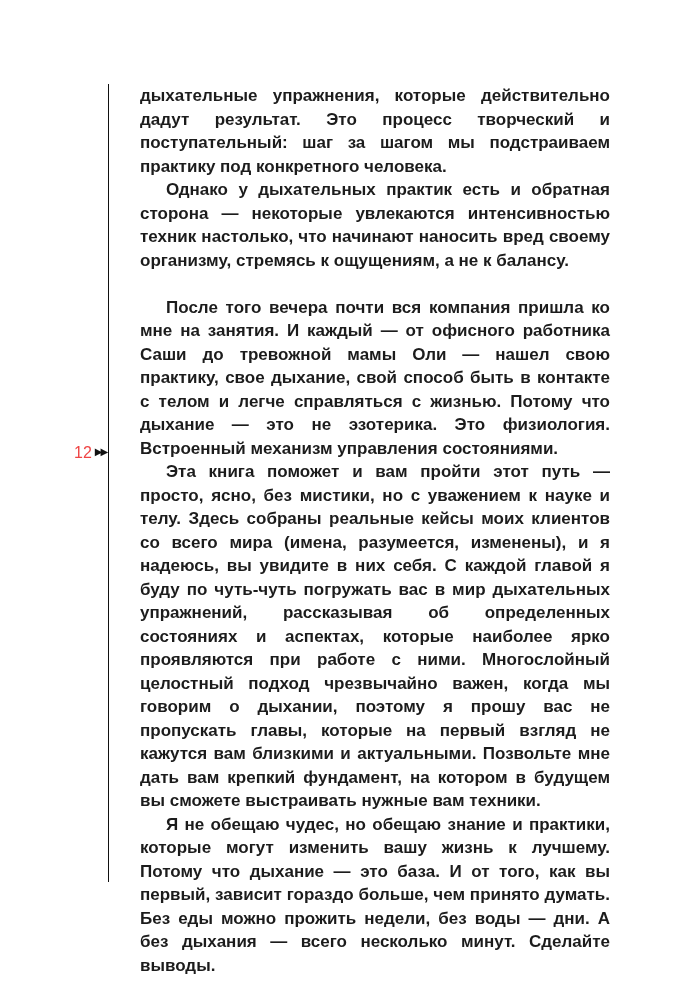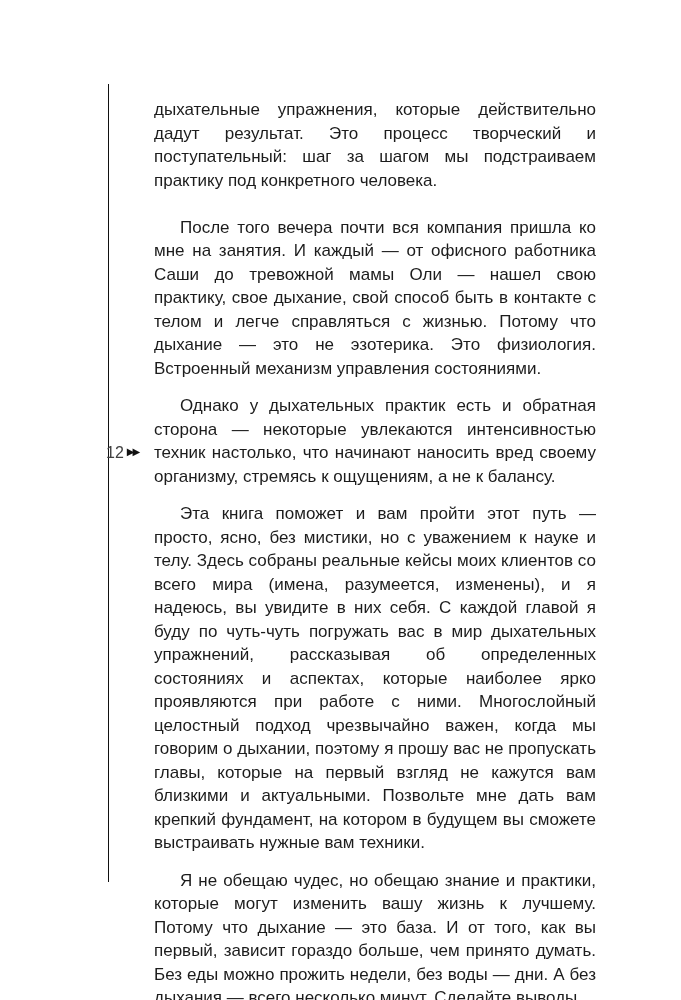--- a/index.html
+++ b/index.html
@@ -28,59 +28,59 @@
       left: 74px;
       top: 444px;
       display: flex;
       align-items: center;
       gap: 3px;
       z-index: 2;
     }
     .page-marker .num {
       font-size: 16px;
       line-height: 18px;
-      color: #404040;
-      margin-left: 32px;
+      color: #ef4444;
     }
     .page-marker .marker-icon {
       font-size: 10px;
       line-height: 18px;
       letter-spacing: -2px;
       color: #111111;
       transform: translateY(-1px);
     }
     .text-block {
       position: absolute;
       left: 140px;
       top: 84px;
       width: 470px;
       font-size: 17px;
       line-height: 23.5px;
       text-align: justify;
     }
     .text-block p {
-      margin: 14px;
+      margin: 0;
       padding: 0;
+      font-weight: bold;
     }
     .text-block p.indent {
       text-indent: 26px;
     }
     .text-block p.section-gap {
       margin-top: 23.5px;
     }
   </style>
 </head>
 <body>
 
 <div class="left-rule"></div>
 
 <div class="page-marker">
   <span class="num">12</span>
   <span class="marker-icon">▶▶</span>
 </div>
 
 <div class="text-block">
   <p>дыхательные упражнения, которые действительно дадут результат. Это процесс творческий и поступательный: шаг за шагом мы подстраиваем практику под конкретного человека.</p>
+  <p class="indent">Однако у дыхательных практик есть и обратная сторона — некоторые увлекаются интенсивностью техник настолько, что начинают наносить вред своему организму, стремясь к ощущениям, а не к балансу.</p>
   <p class="indent section-gap">После того вечера почти вся компания пришла ко мне на занятия. И каждый — от офисного работника Саши до тревожной мамы Оли — нашел свою практику, свое дыхание, свой способ быть в контакте с телом и легче справляться с жизнью. Потому что дыхание — это не эзотерика. Это физиология. Встроенный механизм управления состояниями.</p>
-  <p class="indent">Однако у дыхательных практик есть и обратная сторона — некоторые увлекаются интенсивностью техник настолько, что начинают наносить вред своему организму, стремясь к ощущениям, а не к балансу.</p>
   <p class="indent">Эта книга поможет и вам пройти этот путь — просто, ясно, без мистики, но с уважением к науке и телу. Здесь собраны реальные кейсы моих клиентов со всего мира (имена, разумеется, изменены), и я надеюсь, вы увидите в них себя. С каждой главой я буду по чуть-чуть погружать вас в мир дыхательных упражнений, рассказывая об определенных состояниях и аспектах, которые наиболее ярко проявляются при работе с ними. Многослойный целостный подход чрезвычайно важен, когда мы говорим о дыхании, поэтому я прошу вас не пропускать главы, которые на первый взгляд не кажутся вам близкими и актуальными. Позвольте мне дать вам крепкий фундамент, на котором в будущем вы сможете выстраивать нужные вам техники.</p>
   <p class="indent">Я не обещаю чудес, но обещаю знание и практики, которые могут изменить вашу жизнь к лучшему. Потому что дыхание — это база. И от того, как вы первый, зависит гораздо больше, чем принято думать. Без еды можно прожить недели, без воды — дни. А без дыхания — всего несколько минут. Сделайте выводы.</p>
 </div>
 
 </body></html>

